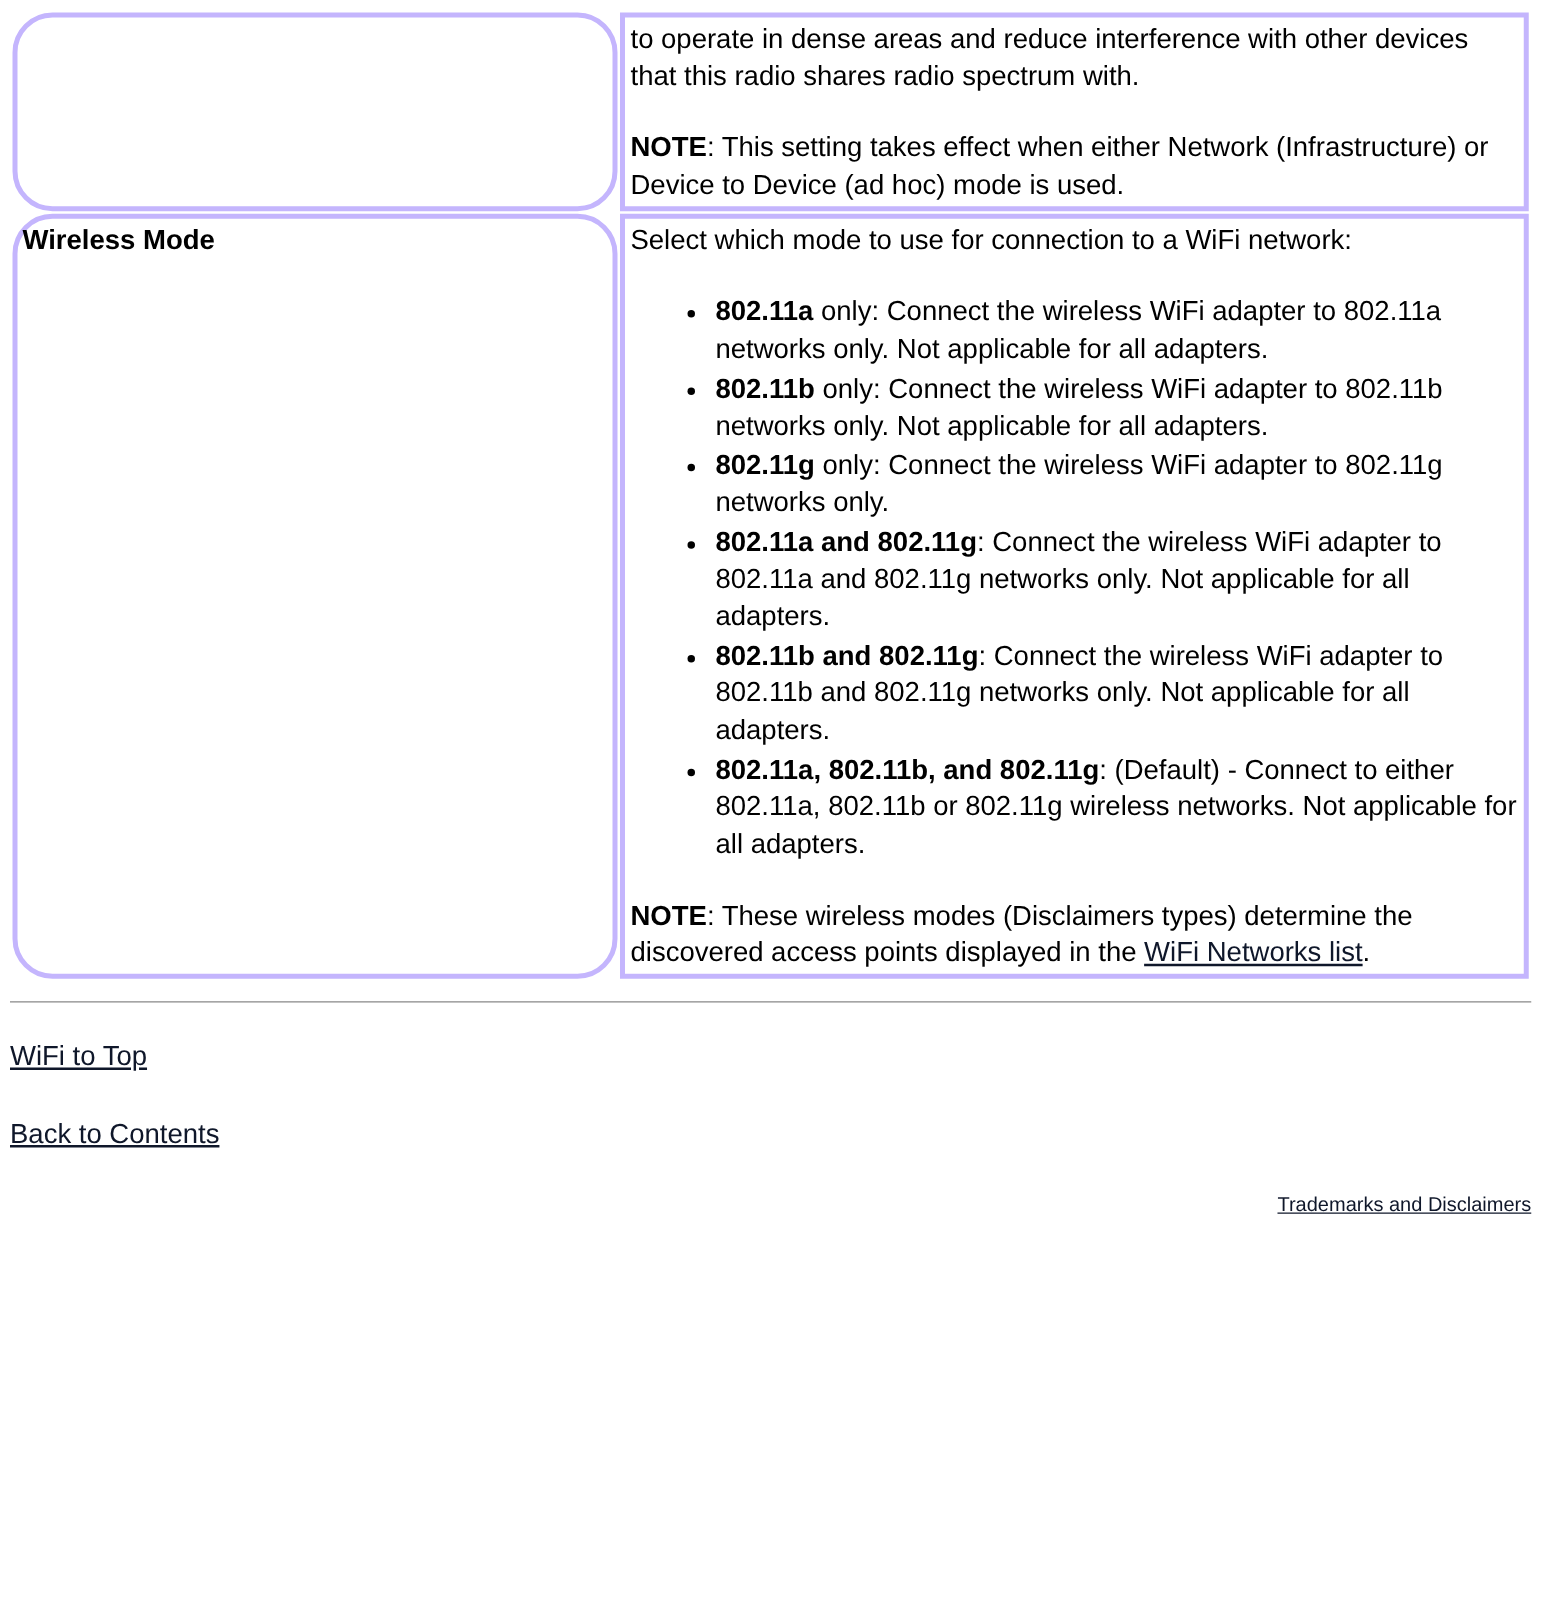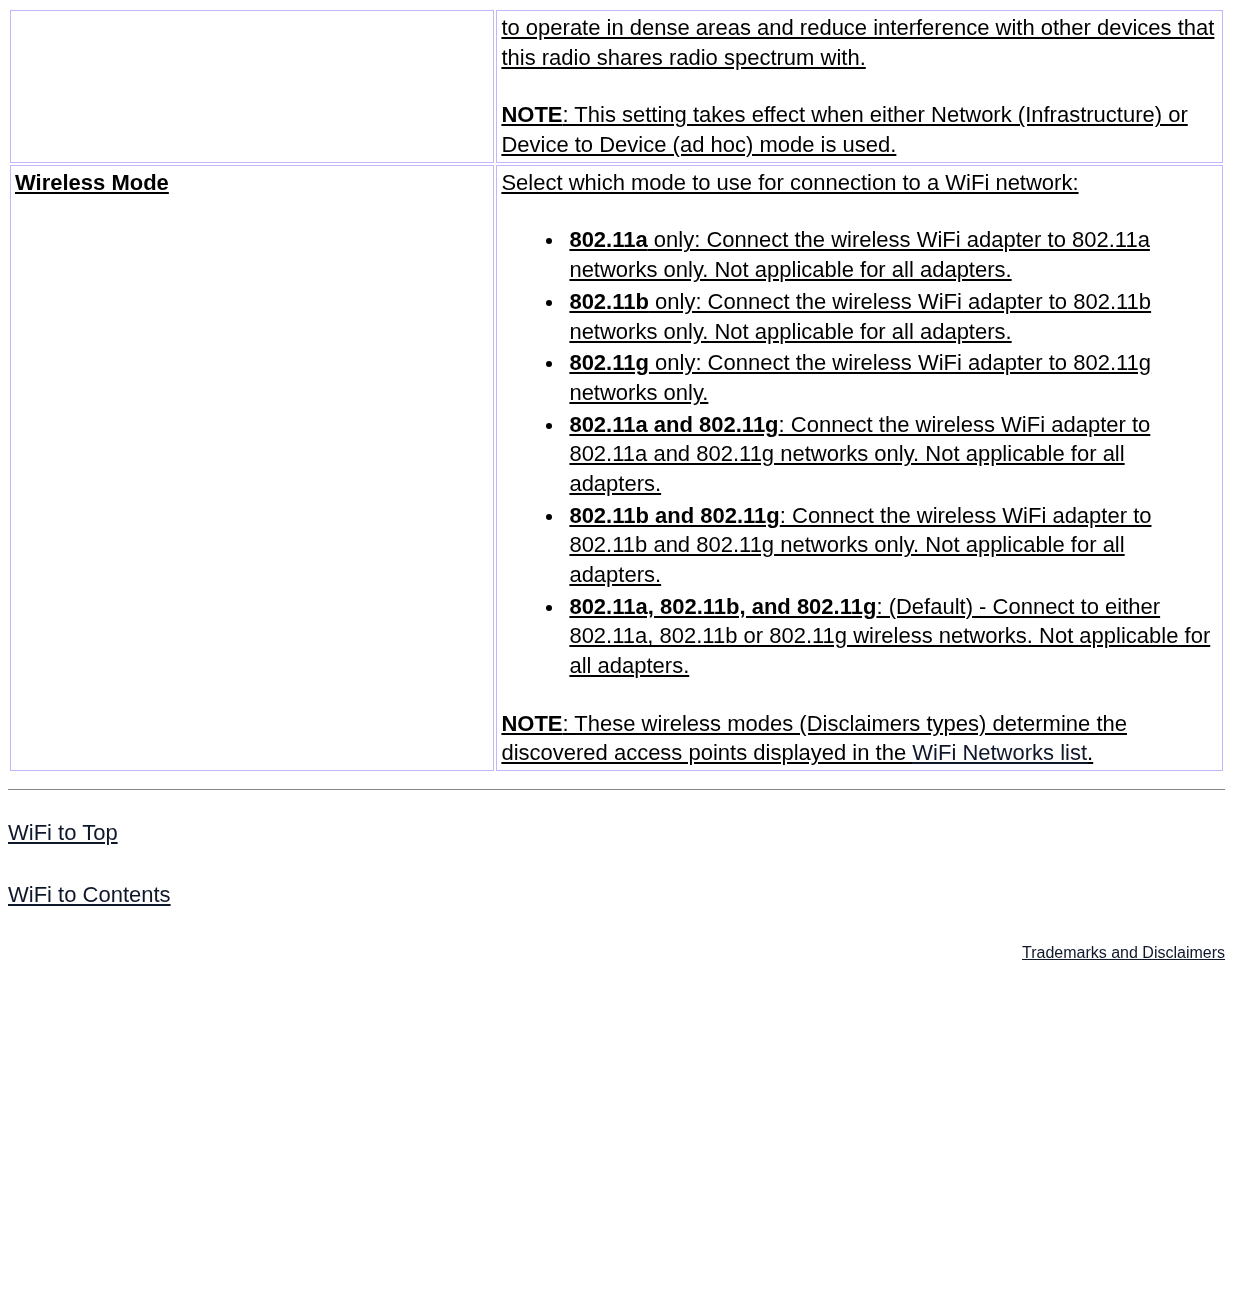--- a/index.html
+++ b/index.html
@@ -10,28 +10,28 @@
     color: #000;
     background: #fff;
     line-height: 1.35;
   }
   table.settings {
     border-collapse: separate;
     border-spacing: 2px;
     width: 100%;
   }
   table.settings td {
-    border: 1px solid #c4b5fd;
+    border: 4px solid #c4b5fd;
     vertical-align: top;
     padding: 2px 4px;
-    text-decoration: underline;
   }
   td.label {
     width: 40%;
     font-weight: bold;
+    border-radius: 32px;
   }
   td.desc {
     width: 60%;
   }
   .para {
     margin: 0 0 28px 0;
   }
   .para:last-child {
     margin-bottom: 0;
   }
@@ -104,18 +104,18 @@
 </tbody>
   </table>
 
 <hr class="sep">
 
 <div class="navlink">
   <a href="#" class="link">WiFi to Top</a>
 </div>
 
 <div class="navlink">
-  <a href="#" class="link">WiFi to Contents</a>
+  <a href="#" class="link">Back to Contents</a>
 </div>
 
 <div class="navlink small">
   <a href="#" class="link">Trademarks and Disclaimers</a>
 </div>
 
 </body></html>

